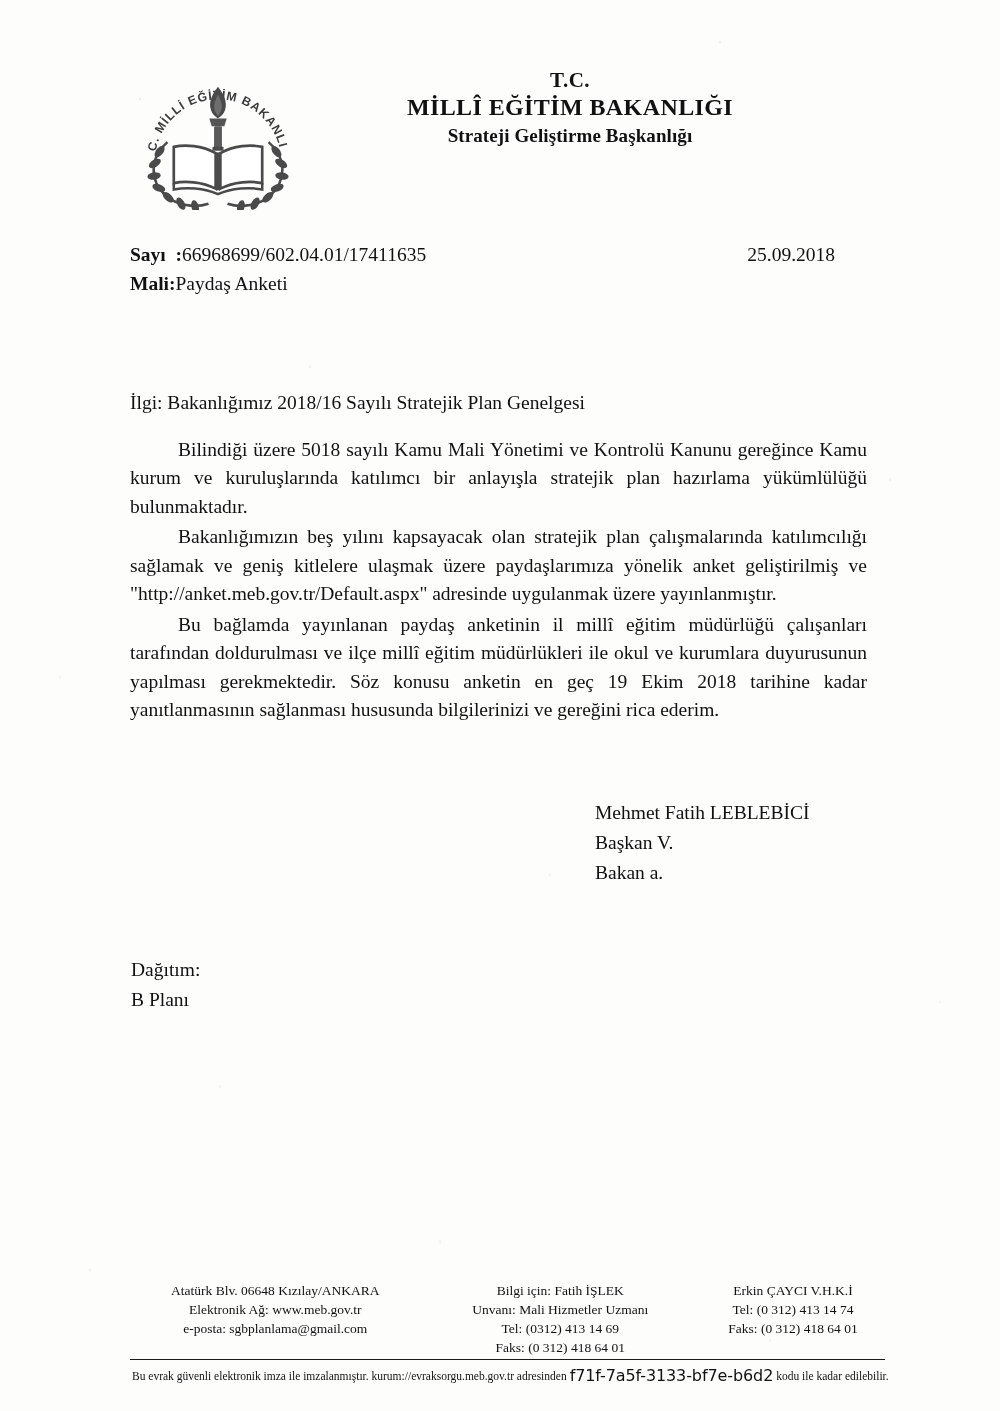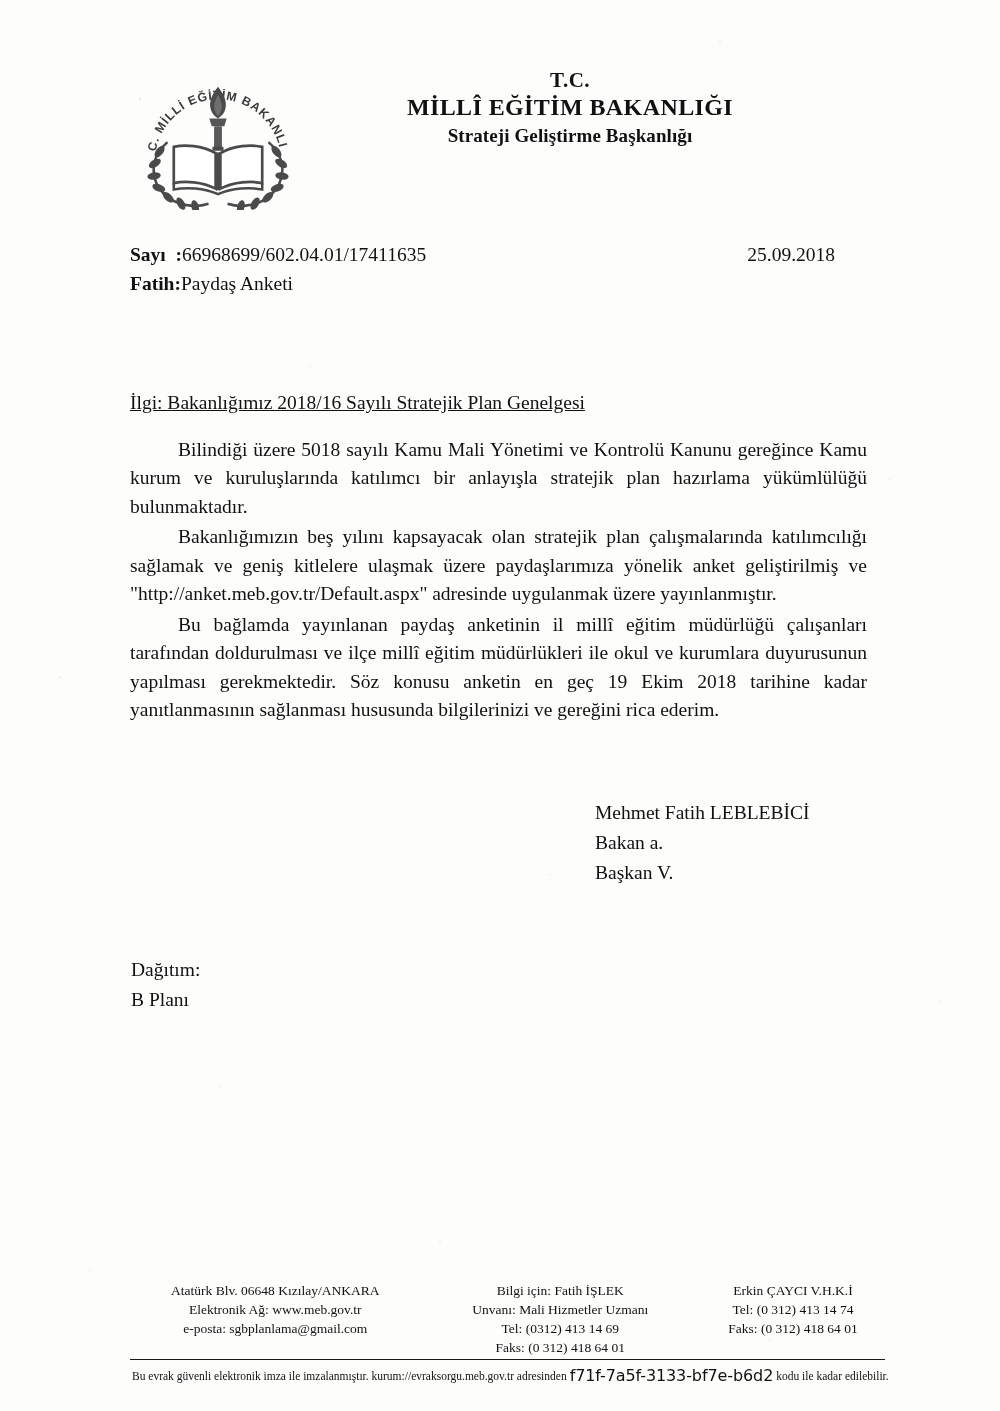--- a/index.html
+++ b/index.html
@@ -133,21 +133,20 @@
     font-size: 19.5px;
     letter-spacing: .6px;
     padding-right: 155px;
     margin-bottom: 34px;
   }
 
   .ilgi {
     font-size: 19.5px;
     margin-bottom: 22px;
     white-space: nowrap;
-    text-decoration: underline;
   }
 
   p.para {
     font-size: 19.5px;
     line-height: 1.46;
     text-align: justify;
     text-justify: inter-word;
     margin: 0 0 2px 0;
     text-indent: 48px;
     hyphens: none;
@@ -285,38 +284,38 @@
         <div class="hdr-dept">Strateji Geliştirme Başkanlığı</div>
       </div>
     </div>
 
     <div class="refblock">
       <div class="ref-row">
         <span class="ref-label">Sayı  :</span>
         <span class="ref-value">66968699/602.04.01/17411635</span>
       </div>
       <div class="ref-row">
-        <span class="ref-label">Fatih:</span>
+        <span class="ref-label">Mali:</span>
         <span class="ref-value">Paydaş Anketi</span>
       </div>
       <div class="ref-date">25.09.2018</div>
     </div>
 
     <div class="body-area">
       <div class="ilgi">İlgi: Bakanlığımız 2018/16 Sayılı Stratejik Plan Genelgesi</div>
 
       <p class="para">Bilindiği üzere 5018 sayılı Kamu Mali Yönetimi ve Kontrolü Kanunu gereğince Kamu kurum ve kuruluşlarında katılımcı bir anlayışla stratejik plan hazırlama yükümlülüğü bulunmaktadır.</p>
       <p class="para">Bakanlığımızın beş yılını kapsayacak olan stratejik plan çalışmalarında katılımcılığı sağlamak ve geniş kitlelere ulaşmak üzere paydaşlarımıza yönelik anket geliştirilmiş ve "http://anket.meb.gov.tr/Default.aspx" adresinde uygulanmak üzere yayınlanmıştır.</p>
       <p class="para">Bu bağlamda yayınlanan paydaş anketinin il millî eğitim müdürlüğü çalışanları tarafından doldurulması ve ilçe millî eğitim müdürlükleri ile okul ve kurumlara duyurusunun yapılması gerekmektedir. Söz konusu anketin en geç 19 Ekim 2018 tarihine kadar yanıtlanmasının sağlanması hususunda bilgilerinizi ve gereğini rica ederim.</p>
     </div>
 
     <div class="signature">
       <div>Mehmet Fatih LEBLEBİCİ</div>
+      <div>Başkan V.</div>
       <div>Bakan a.</div>
-      <div>Başkan V.</div>
     </div>
 
     <div class="distribution">
       <div>Dağıtım:</div>
       <div>B Planı</div>
     </div>
 
     <div class="footer">
       <div class="footer-col left">
         <div>Atatürk Blv.   06648 Kızılay/ANKARA</div>

